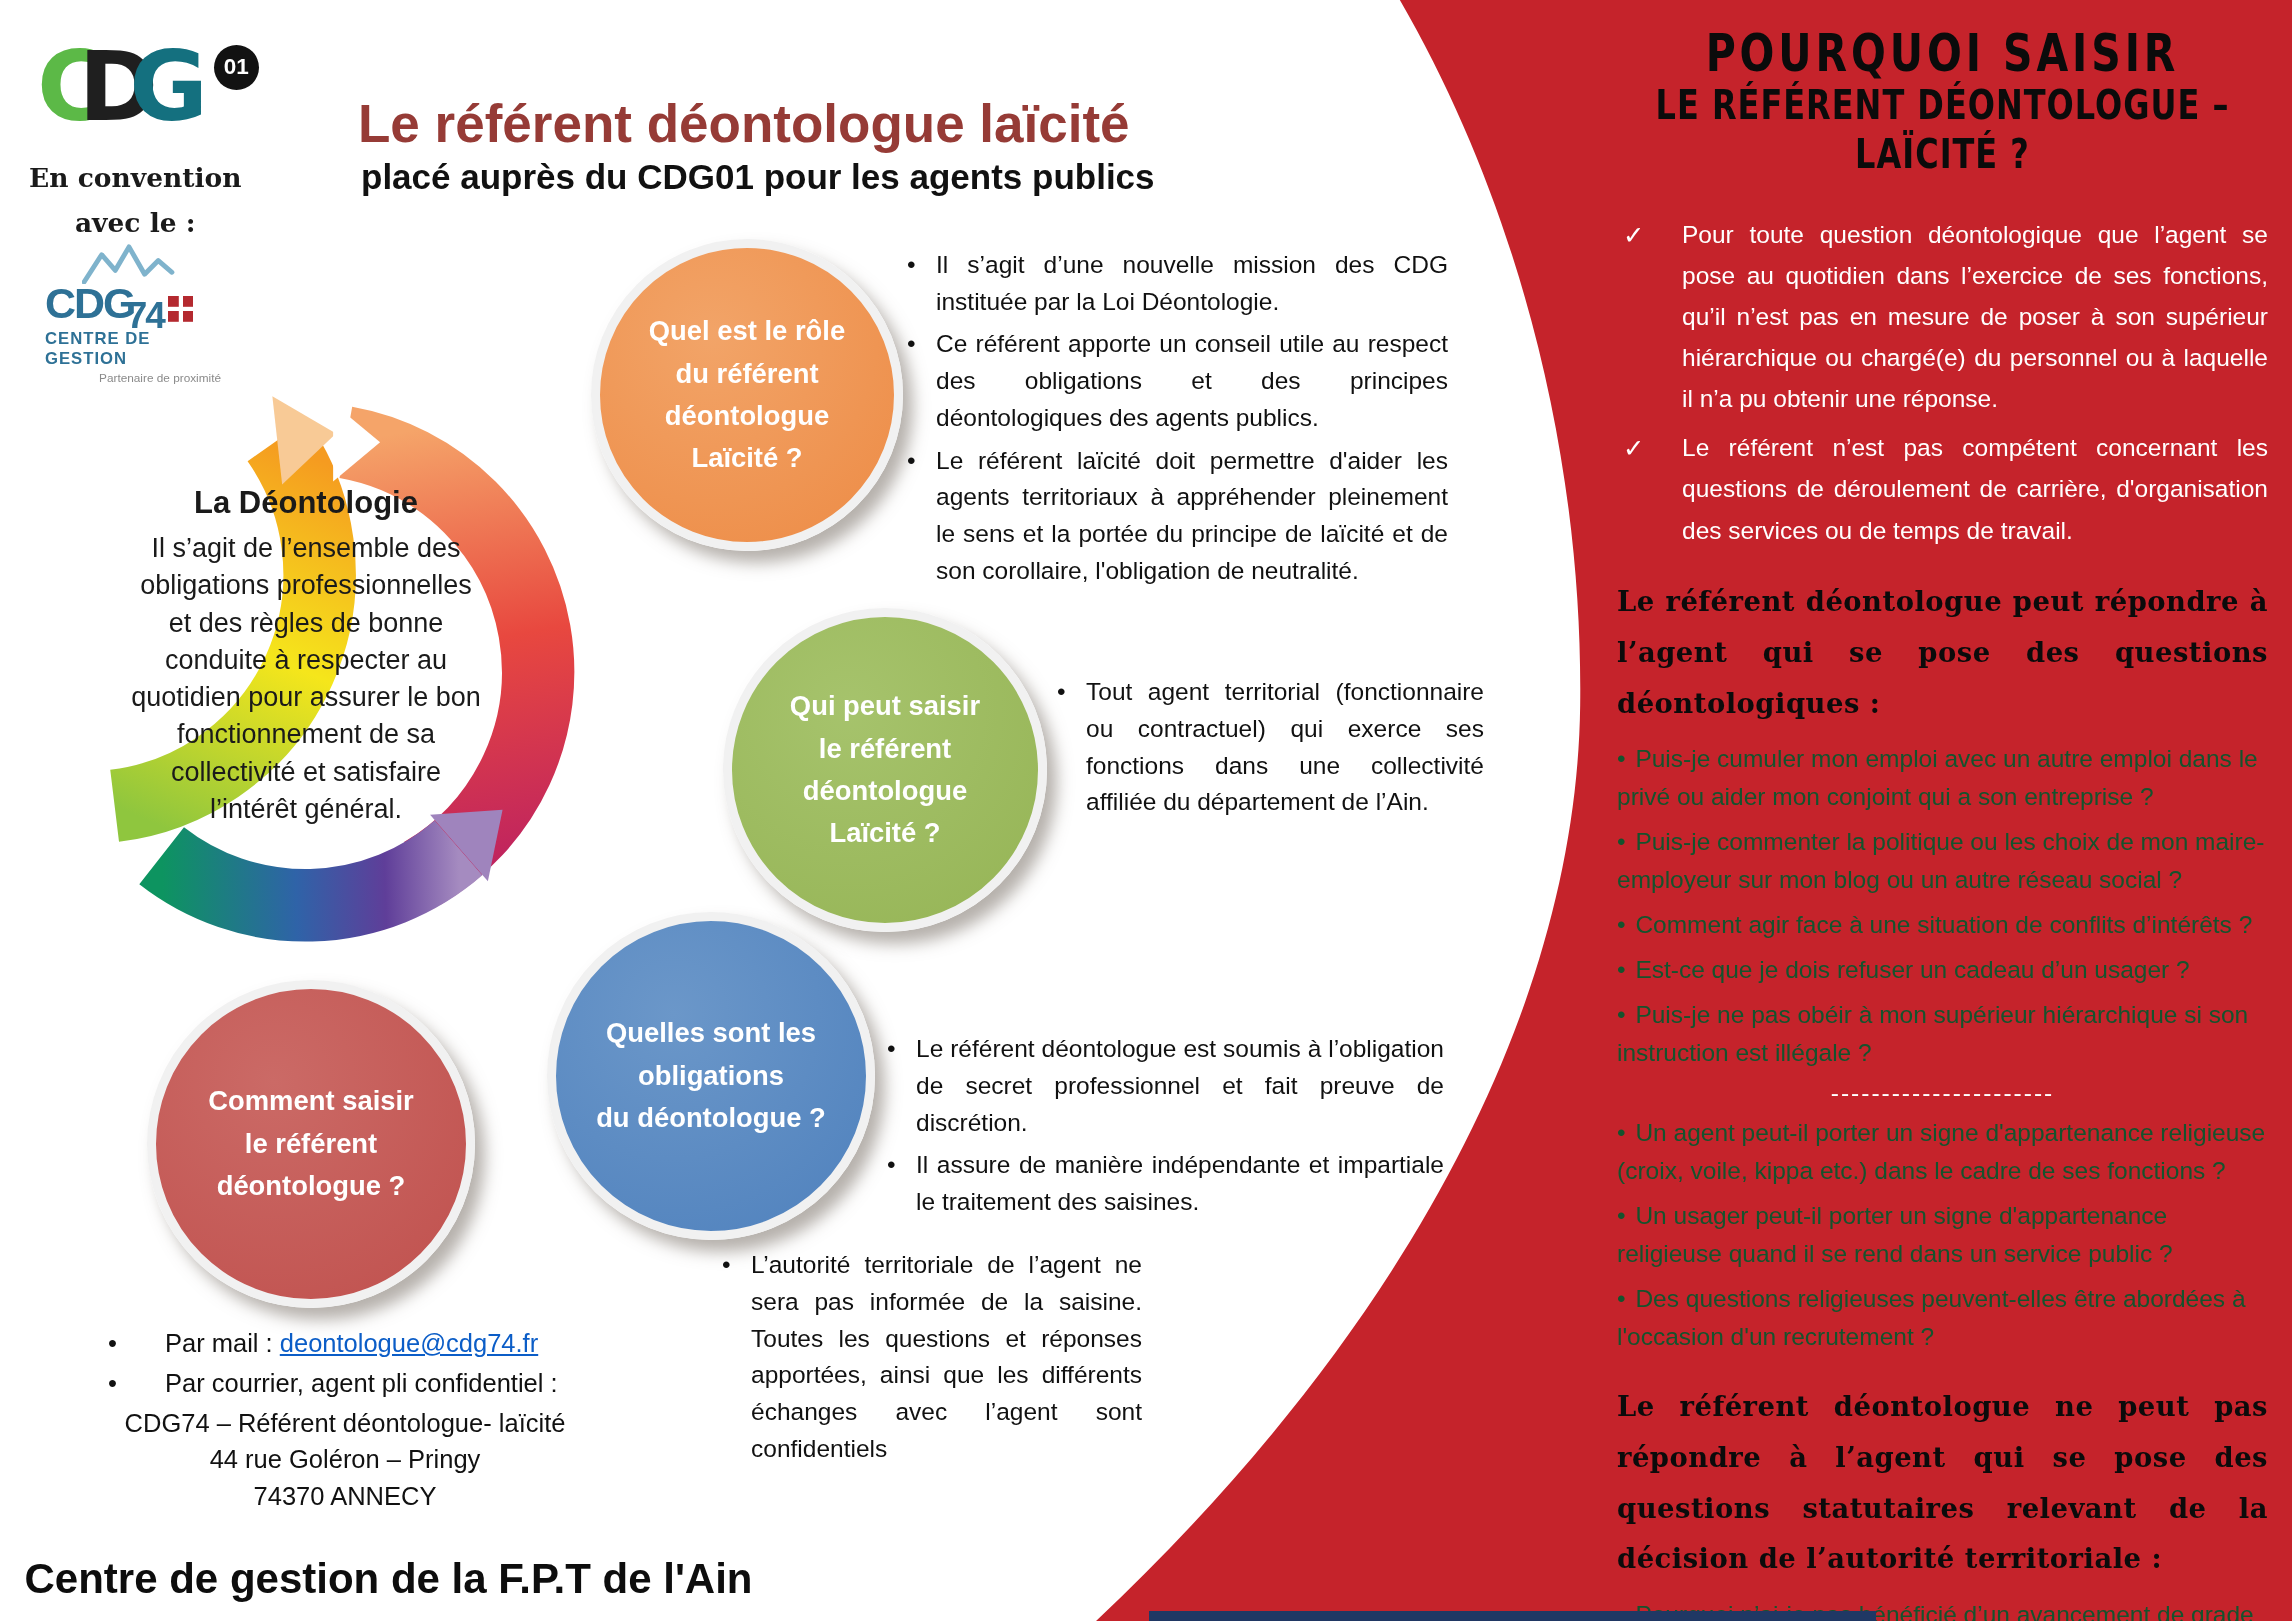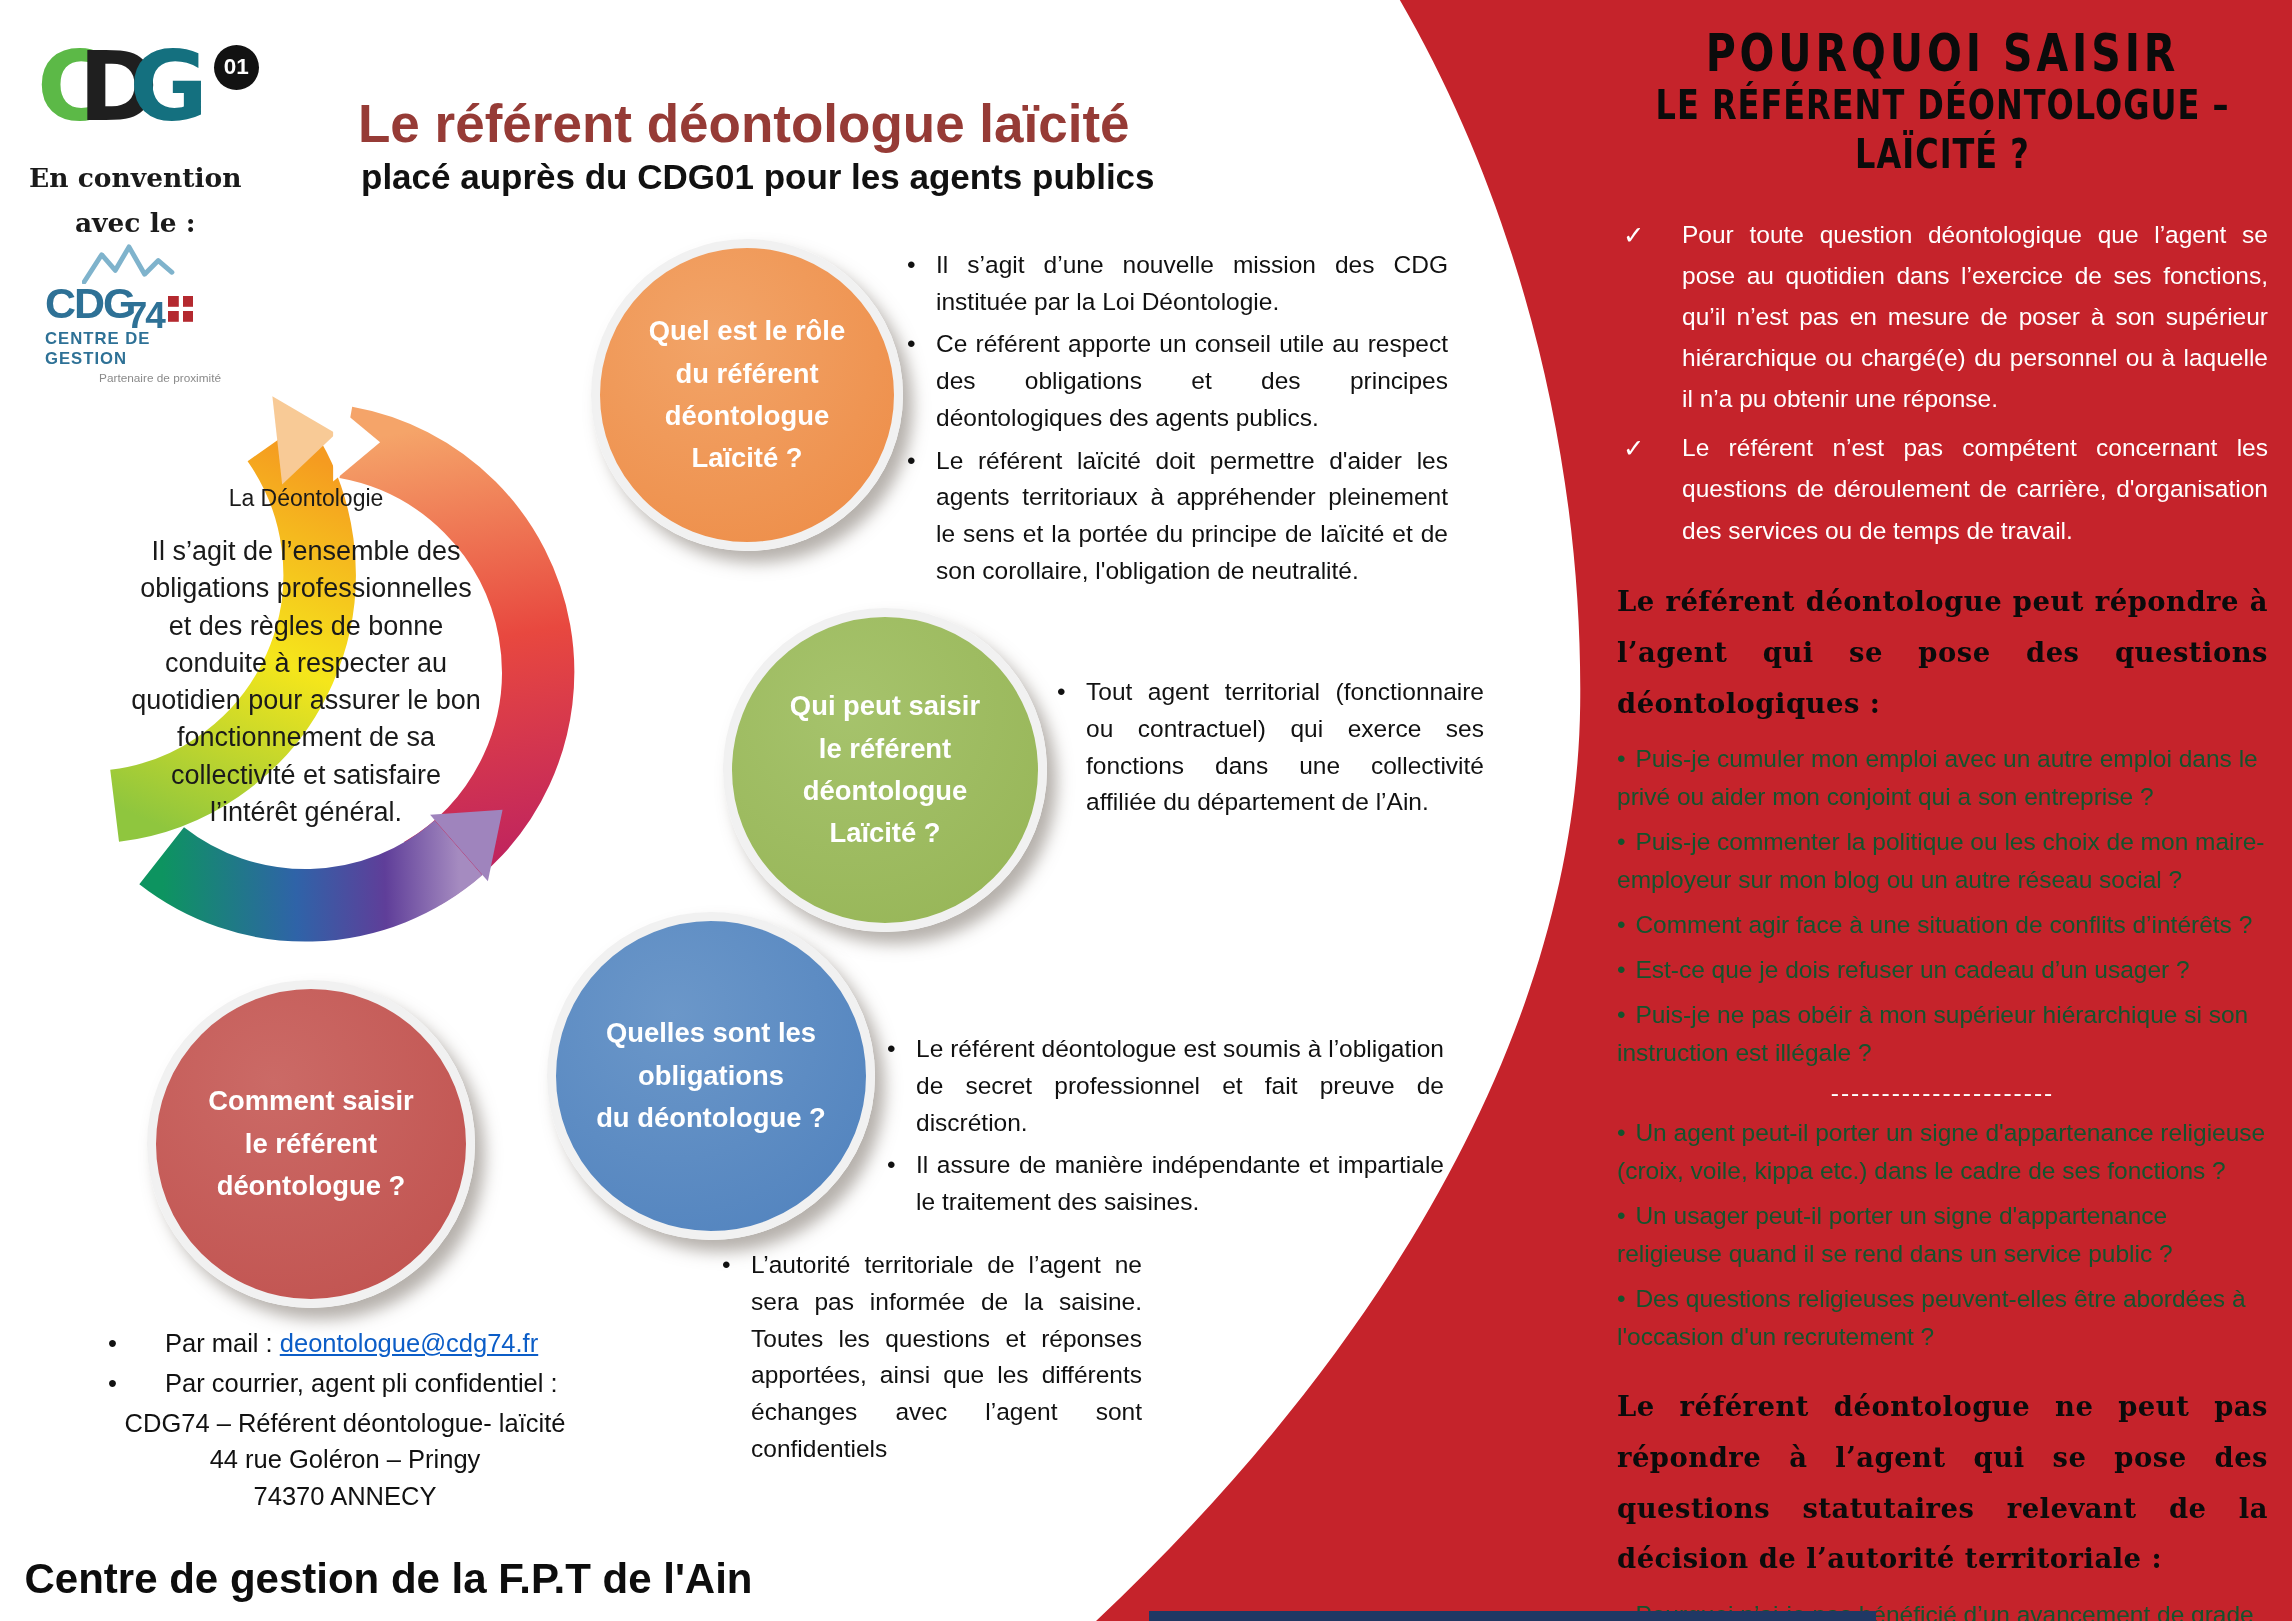--- a/index.html
+++ b/index.html
@@ -34,21 +34,21 @@
   #logo74 .cap{font-size:16.7px;font-weight:700;color:#2E7196;letter-spacing:1px;margin-top:5.9px;}
   #logo74 .tag{font-size:11.8px;color:#8a8a8a;text-align:right;margin-top:2px;}
 
   
   #main-title{position:absolute;left:358px;top:61px;z-index:2;font-size:53px;font-weight:700;color:#963B36;margin-top:32px;}
   #main-subtitle{position:absolute;left:361px;top:157px;z-index:2;font-size:35px;font-weight:700;color:#111;}
 
   
   #ring-svg{position:absolute;left:0px;top:358px;z-index:1;}
   #ring-text{position:absolute;left:127px;top:485px;width:358px;z-index:2;text-align:center;}
-  #ring-text .rt{font-weight:400;font-size:23px;margin-bottom:21px;}
+  #ring-text .rt{font-weight:700;font-size:31px;margin-bottom:9px;}
   #ring-text .rb2{font-size:27px;line-height:1.38;}
 
   
   .qcircle{position:absolute;z-index:2;border-radius:50%;border:9.8px solid #f1f1f1;
     box-shadow:9.8px 11.8px 15.7px rgba(110,100,90,.5);display:flex;align-items:center;justify-content:center;text-align:center;}
   .qcircle .qt{color:#fff;font-weight:700;font-size:27.4px;line-height:1.55;}
   .qcircle .qt span{display:block;}
   #circle-role{left:591px;top:239px;width:294px;height:294px;background:radial-gradient(circle at 38% 30%, #f2a468, #ED8B45);}
   #circle-qui{left:723px;top:608px;width:306px;height:306px;background:radial-gradient(circle at 38% 30%, #a6c36c, #95B455);}
   #circle-oblig{left:547px;top:912px;width:310px;height:310px;background:radial-gradient(circle at 38% 30%, #6b97c9, #4F81BD);}

